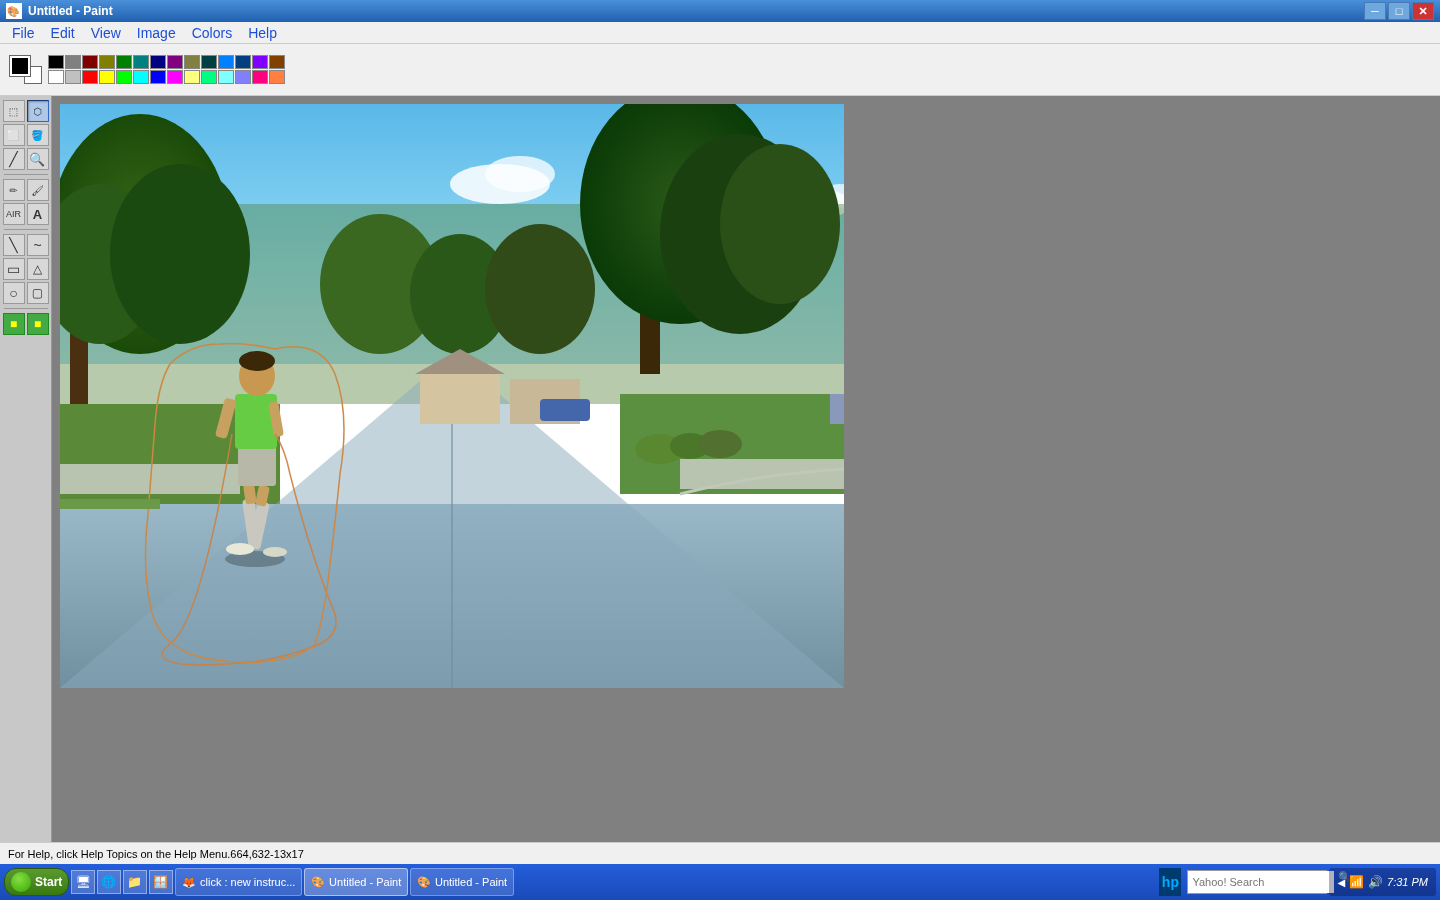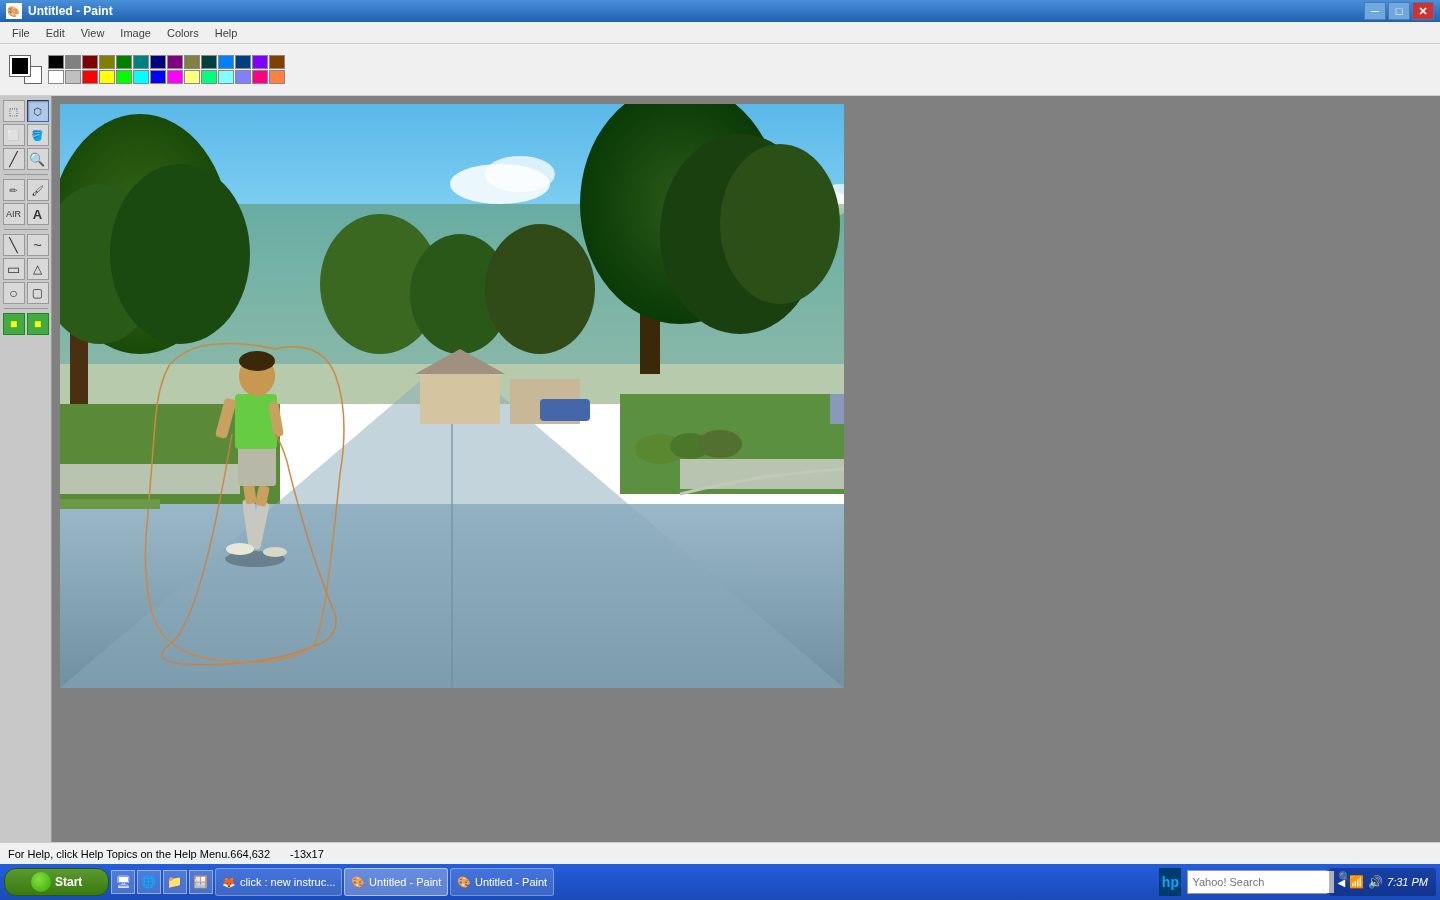--- a/index.html
+++ b/index.html
@@ -34,22 +34,22 @@
       height: 22px;
       background: #f0f0f0;
       display: flex;
       align-items: center;
       padding: 0 4px;
       border-bottom: 1px solid #ccc;
     }
     .menu-item {
       padding: 2px 8px;
       cursor: pointer;
-      font-size: 11px;
-      color: #404040;
+      font-size: 14px;
+      color: #1d4ed8;
     }
 
     
     #toolbar {
       width: 100%;
       height: 52px;
       background: #f0f0f0;
       border-bottom: 1px solid #ccc;
       display: flex;
       align-items: center;
@@ -142,35 +142,35 @@
     #status-bar {
       width: 100%;
       height: 22px;
       background: #f0f0f0;
       border-top: 1px solid #ccc;
       display: flex;
       align-items: center;
       padding: 0 8px;
       font-size: 11px;
     }
-    #status-coords { display: flex; gap: 20px; }
+    #status-coords { display: flex; }
 
     
     #taskbar {
       width: 100%;
       height: 36px;
       background: linear-gradient(to bottom, #245edb, #1a4ab8);
       display: flex;
       align-items: center;
       padding: 0 4px;
       gap: 2px;
     }
     #start-button {
       height: 28px;
-      padding: 0 26px;
+      padding: 0 6px;
       background: linear-gradient(to bottom, #5a9a30, #3a7810);
       border: 1px solid #2a5808;
       border-radius: 12px;
       color: white;
       font-weight: bold;
       font-size: 12px;
       display: flex;
       align-items: center;
       gap: 4px;
       cursor: pointer;

